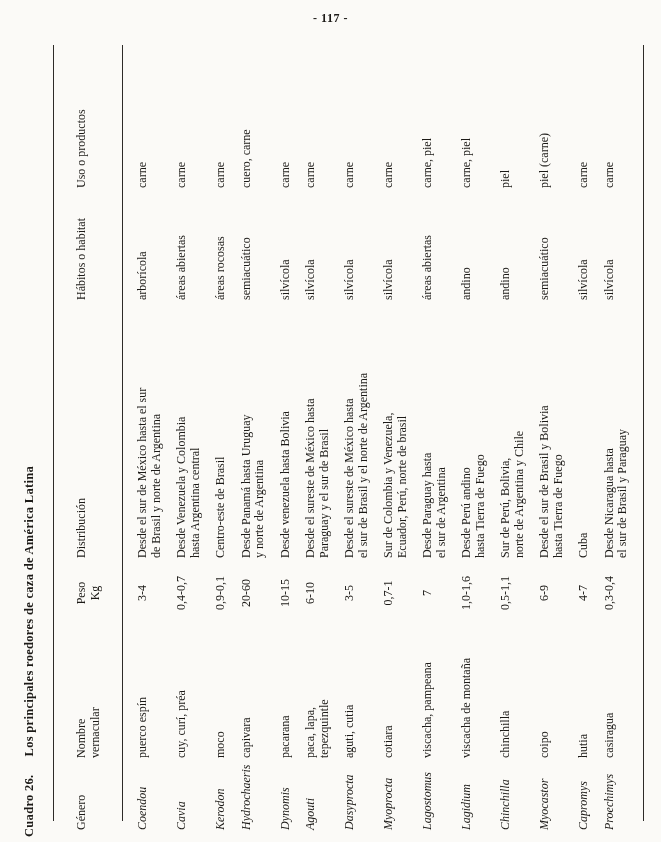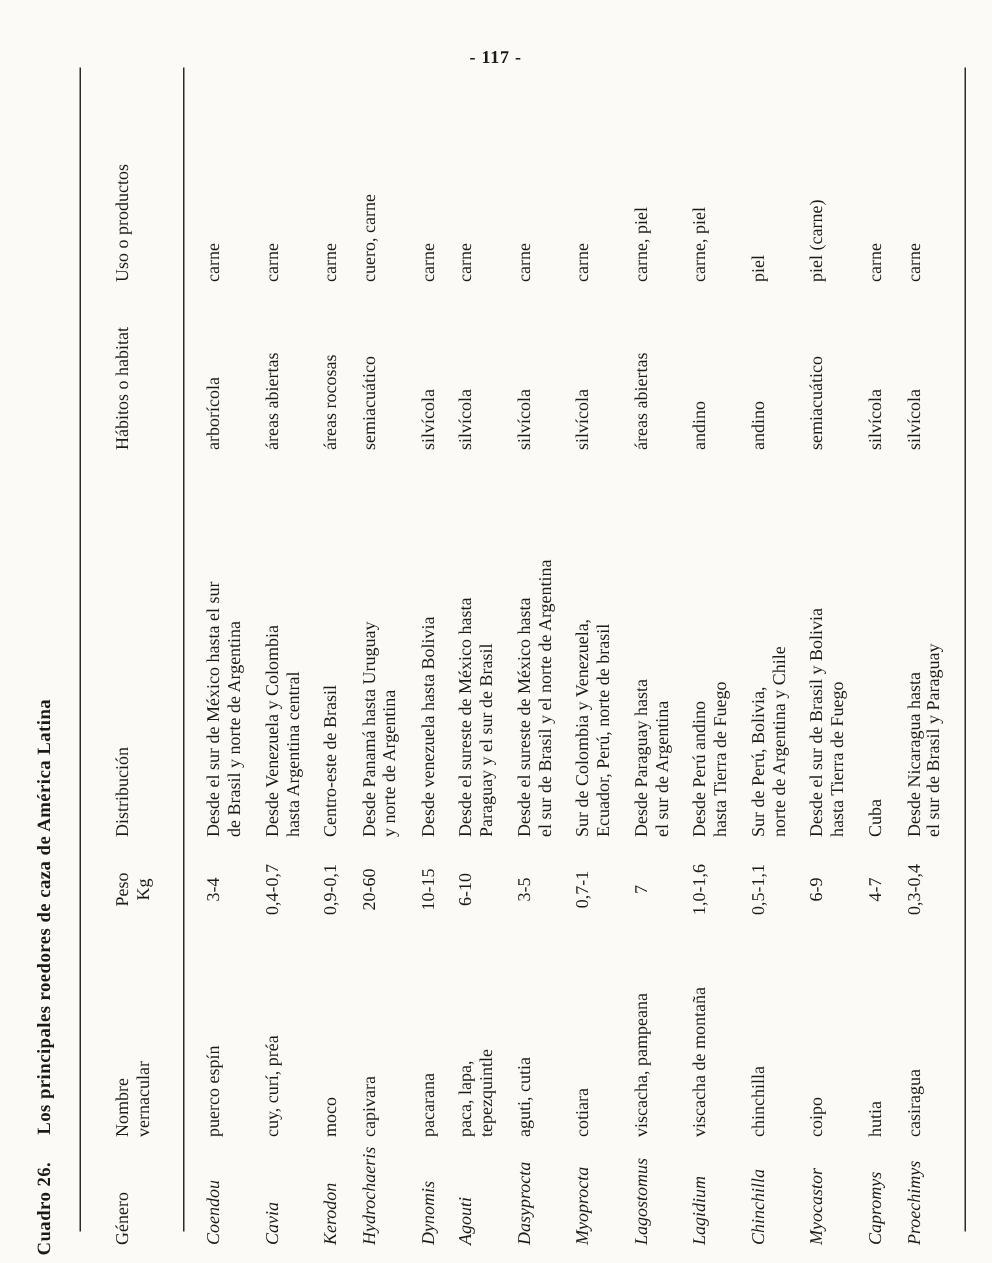--- a/index.html
+++ b/index.html
@@ -15,21 +15,20 @@
     color: #1c1a17;
     overflow: hidden;
   }
   .page-number {
     position: absolute;
     top: 11px; left: 0; right: 0;
     text-align: center;
     font-size: 12px;
     font-weight: bold;
     letter-spacing: 0.5px;
-    margin-top: 20px;
   }
   
   .landscape {
     position: absolute;
     left: 22px; top: 840px;
     width: 795px; height: 620px;
     transform: rotate(-90deg);
     transform-origin: 0 0;
   }
   .title-row {

